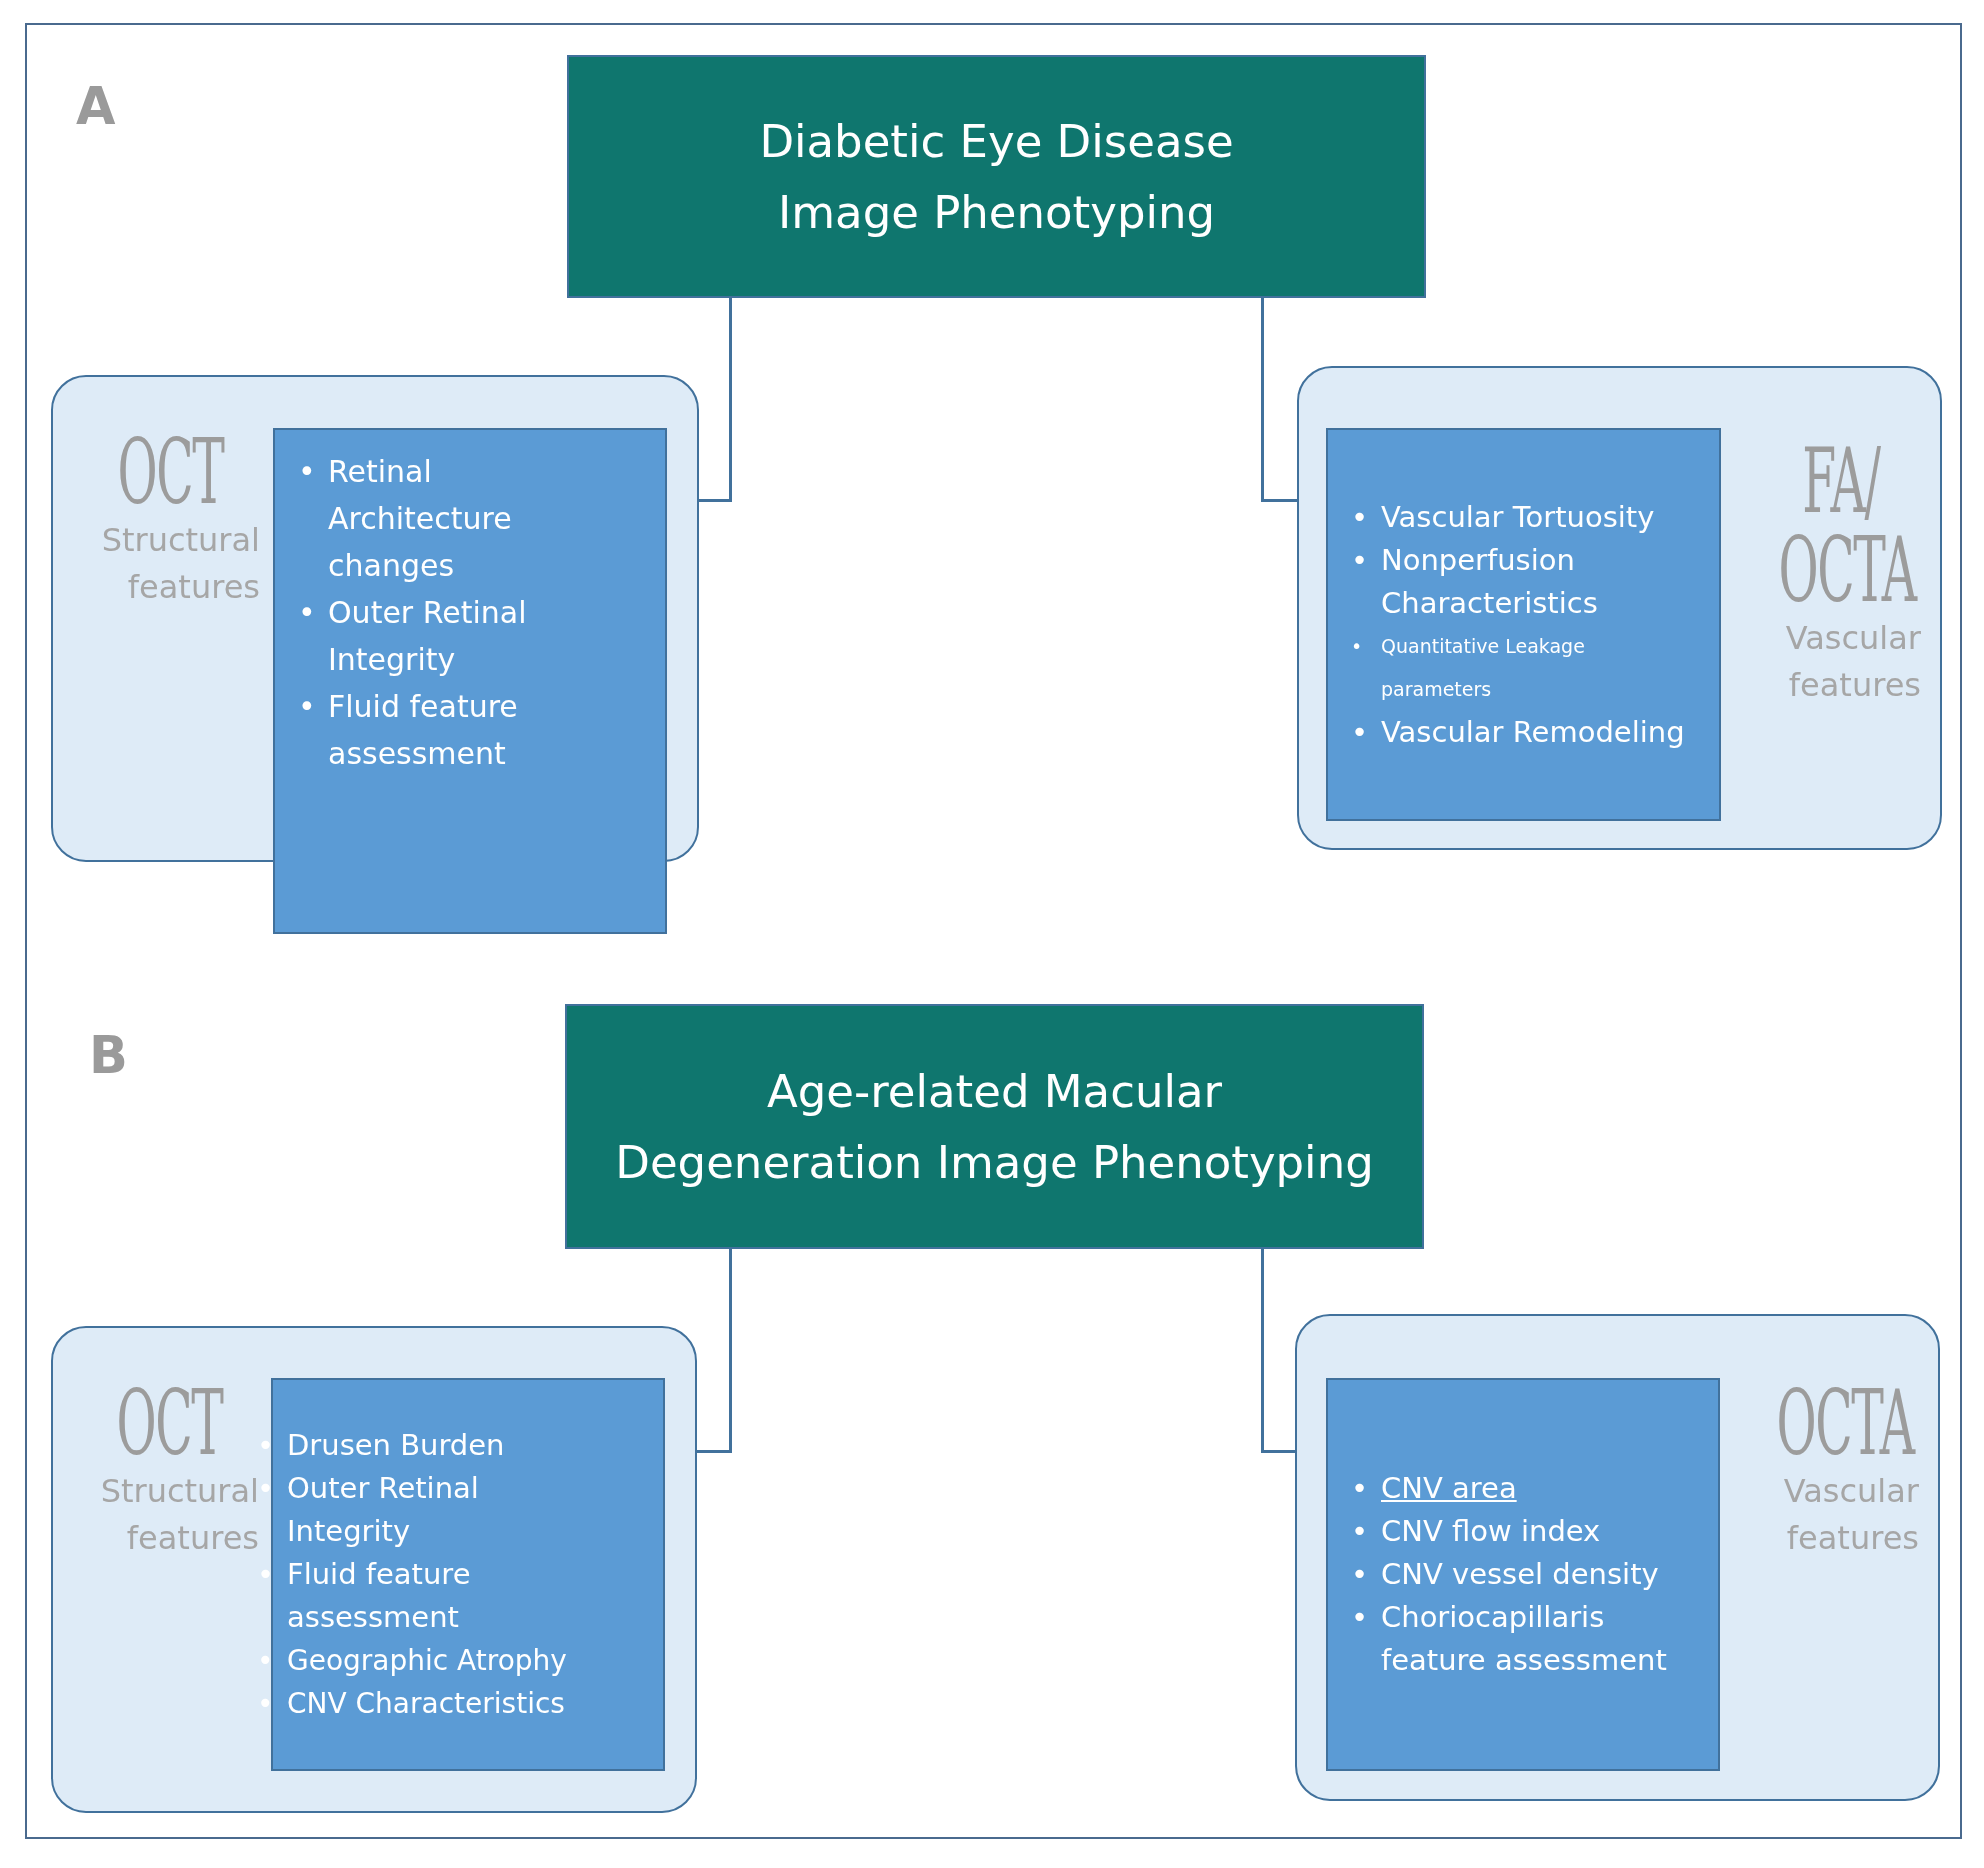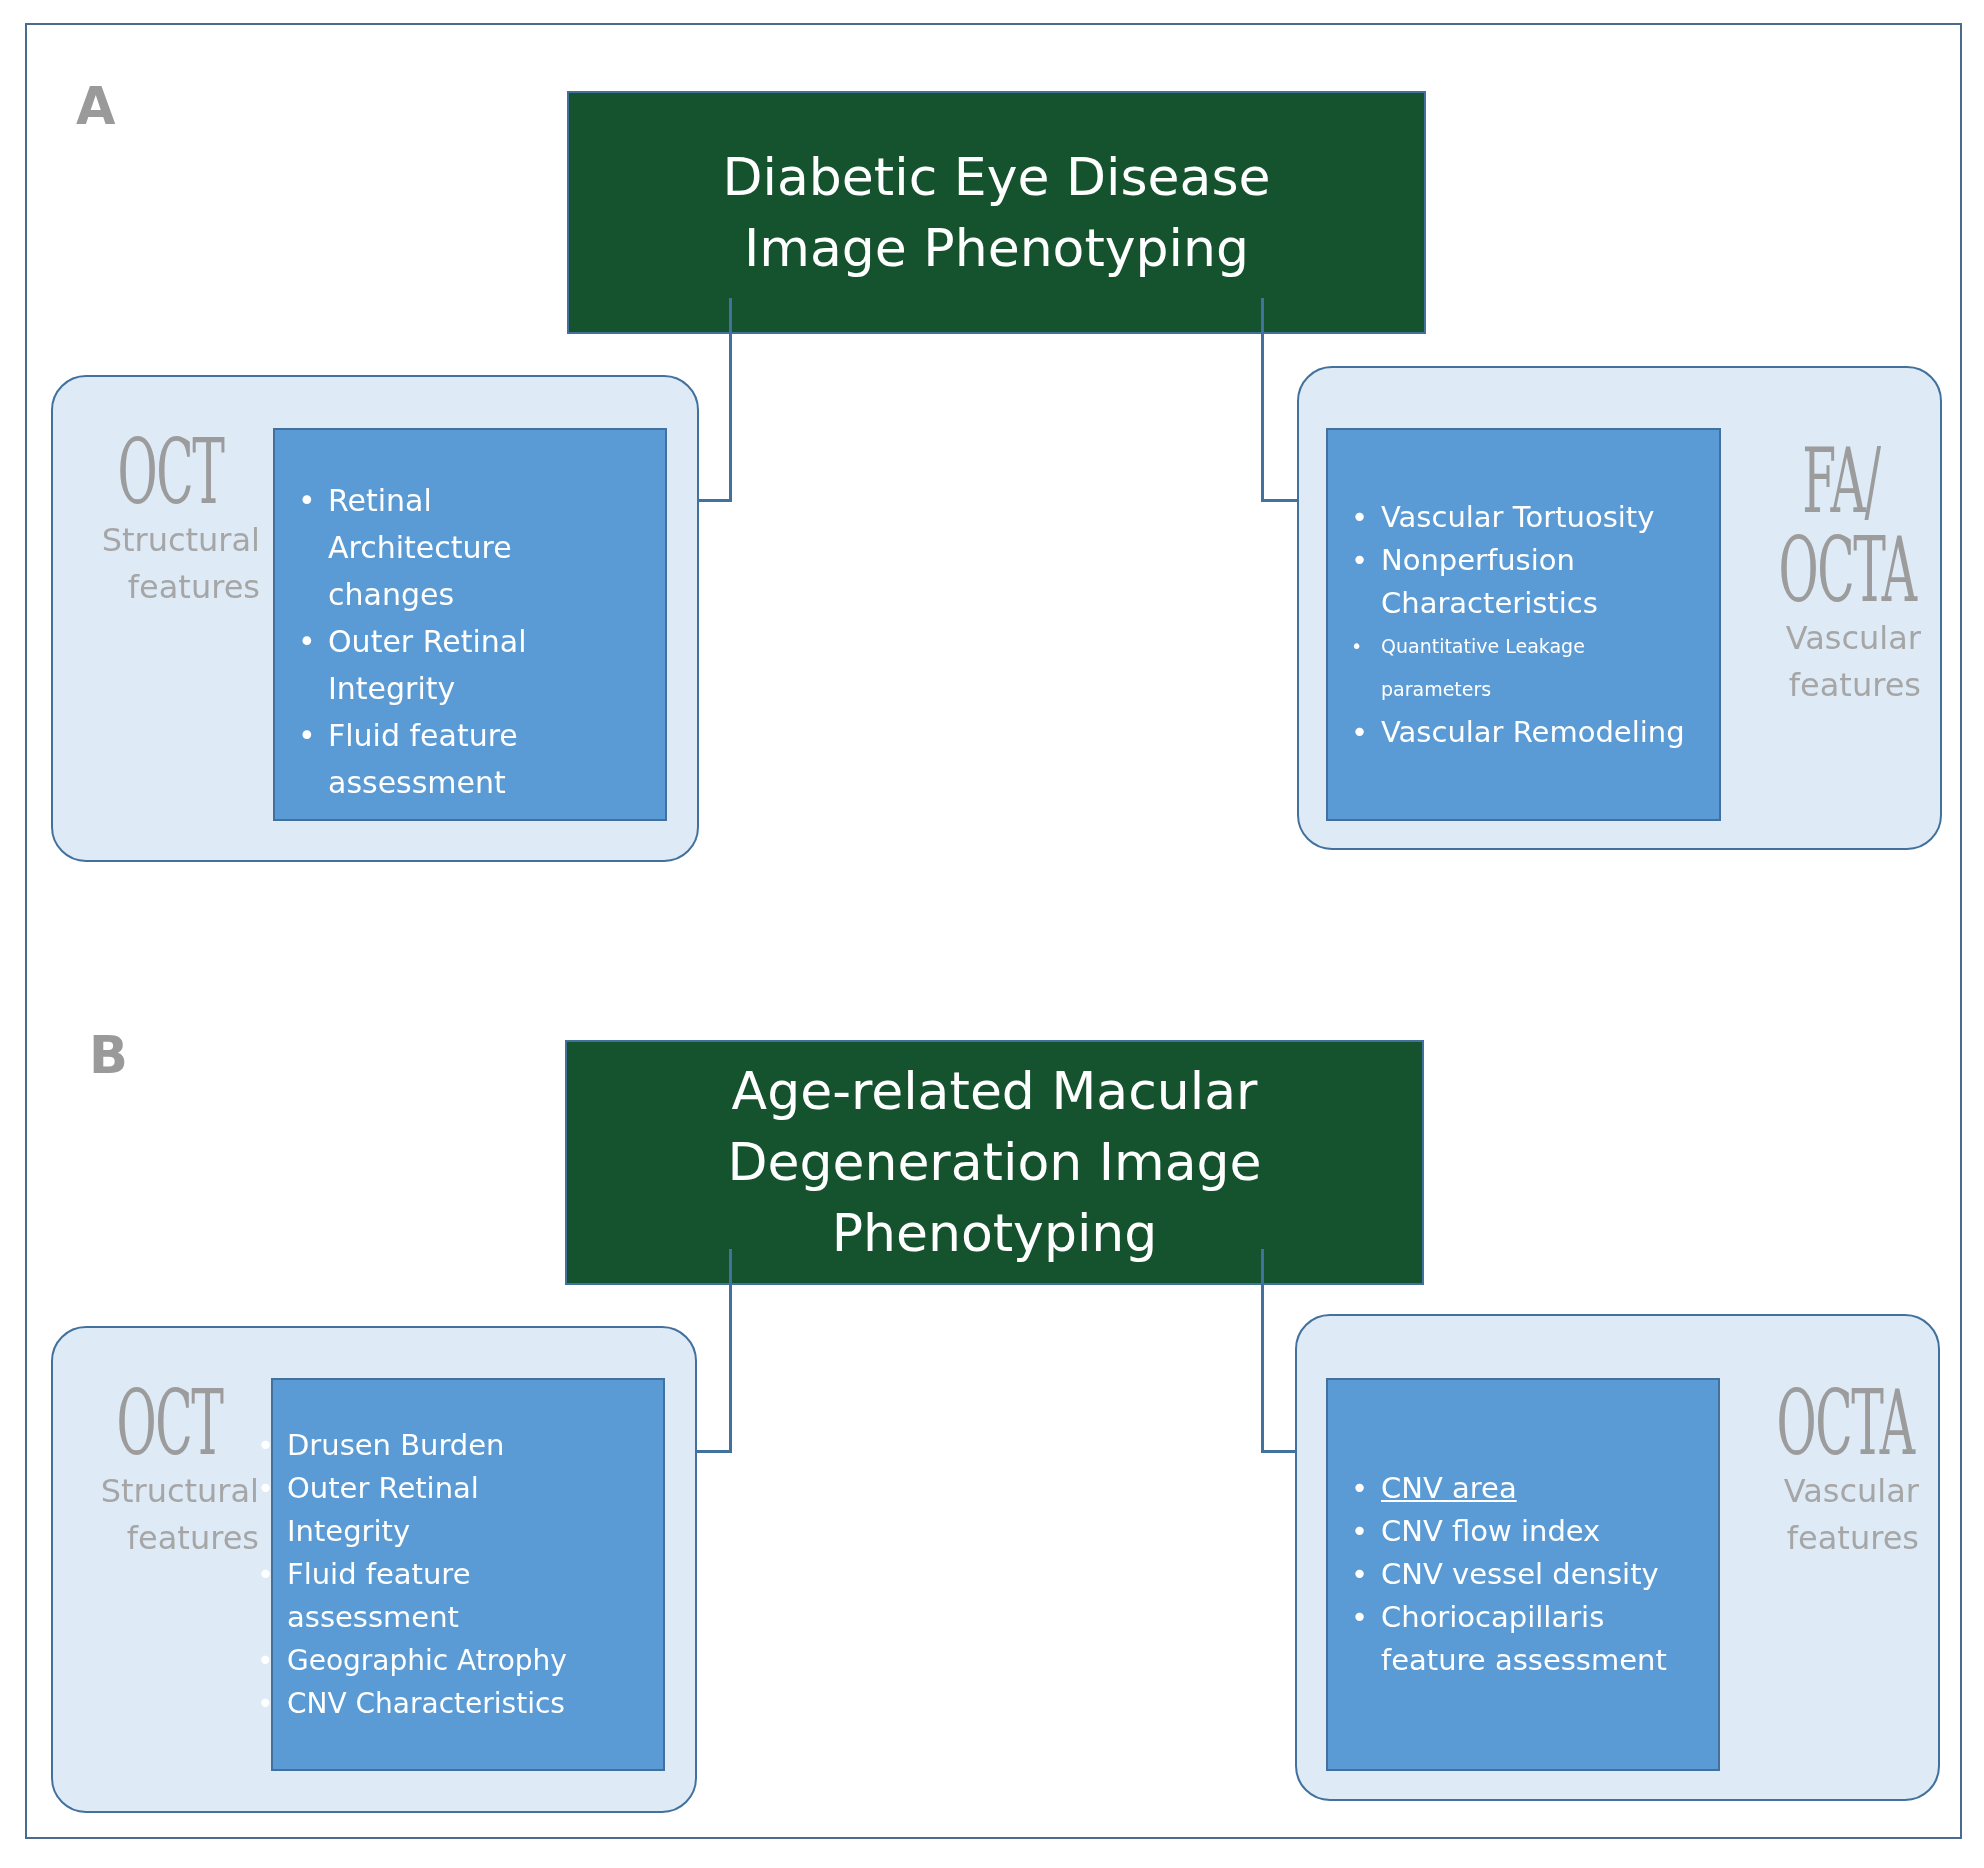--- a/index.html
+++ b/index.html
@@ -2,24 +2,24 @@
 <html style="font-size:10px"><head>
 <meta charset="utf-8">
 <style>
   html, body { margin:0; padding:0; background:#ffffff; }
   body { width:1985px; height:1868px; position:relative; overflow:hidden;
          font-family:"DejaVu Sans", "Liberation Sans", sans-serif; }
   .frame { position:absolute; left:25px; top:23px; width:1937px; height:1816px;
            border:2.5px solid #4a6a8e; box-sizing:border-box; background:#fff; }
   .panel-letter { position:absolute; font-family:"DejaVu Sans", sans-serif; font-weight:bold;
            color:#9a9a9a; font-size:51px; line-height:1; }
-  .title-box { position:absolute; background:#14532d; border:2.5px solid #41719c;
+  .title-box { position:absolute; background:#0f766e; border:2.5px solid #41719c;
            box-sizing:border-box; display:flex; align-items:center; justify-content:center;
            text-align:center; color:#ffffff; font-family:"DejaVu Sans", sans-serif;
-           font-size:52px; line-height:71px;margin-top:36px; }
+           font-size:45px; line-height:71px; }
   .group { position:absolute; background:#deebf7; border:2.5px solid #41719c;
            box-sizing:border-box; border-radius:35px; }
   .inner { position:absolute; background:#5b9bd5; border:2.5px solid #41719c;
            box-sizing:border-box; color:#ffffff; display:flex; flex-direction:column;
            justify-content:center; }
   .inner ul { margin:0; padding:0 0 0 53px; list-style:none; }
   .inner li { position:relative; font-family:"DejaVu Sans", sans-serif; font-size:30px; }
   .inner li::before { content:"•"; position:absolute; left:-30px; top:0; }
   .modality { position:absolute; text-align:right; color:#9a9a9a; }
   .modality .big { font-family:"DejaVu Serif", "Liberation Serif", serif;
@@ -46,21 +46,21 @@
 <div class="conn" style="left:695px; top:499px; width:37px; height:2.5px;"></div>
 <div class="conn" style="left:1261px; top:298px; width:2.5px; height:204px;"></div>
 <div class="conn" style="left:1261px; top:499px; width:38px; height:2.5px;"></div>
 
 <div class="group" style="left:51px; top:375px; width:648px; height:487px;"></div>
 <div class="modality" style="left:76px; top:428px; width:184px;">
   <div class="big">OCT</div>
   <div class="sub">Structural</div>
   <div class="sub">features</div>
 </div>
-<div class="inner" style="left:273px; top:428px; width:394px; height:393px; justify-content:center; padding-top:33px;">
+<div class="inner" style="left:273px; top:428px; width:394px; height:506px; justify-content:flex-start; padding-top:18px;">
   <ul style="font-size:30px; line-height:47px; width:241px;">
     <li>Retinal Architecture changes</li>
     <li>Outer Retinal Integrity</li>
     <li>Fluid feature assessment</li>
   </ul>
 </div>
 
 <div class="group" style="left:1297px; top:366px; width:645px; height:484px;"></div>
 <div class="inner" style="left:1326px; top:428px; width:395px; height:393px;">
   <ul style="line-height:43px;">

